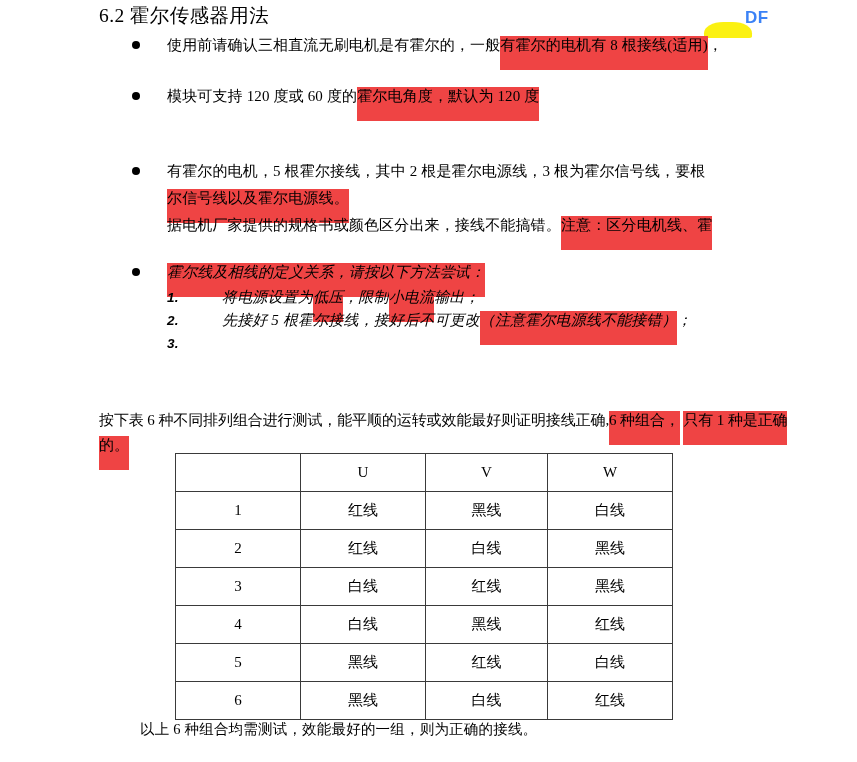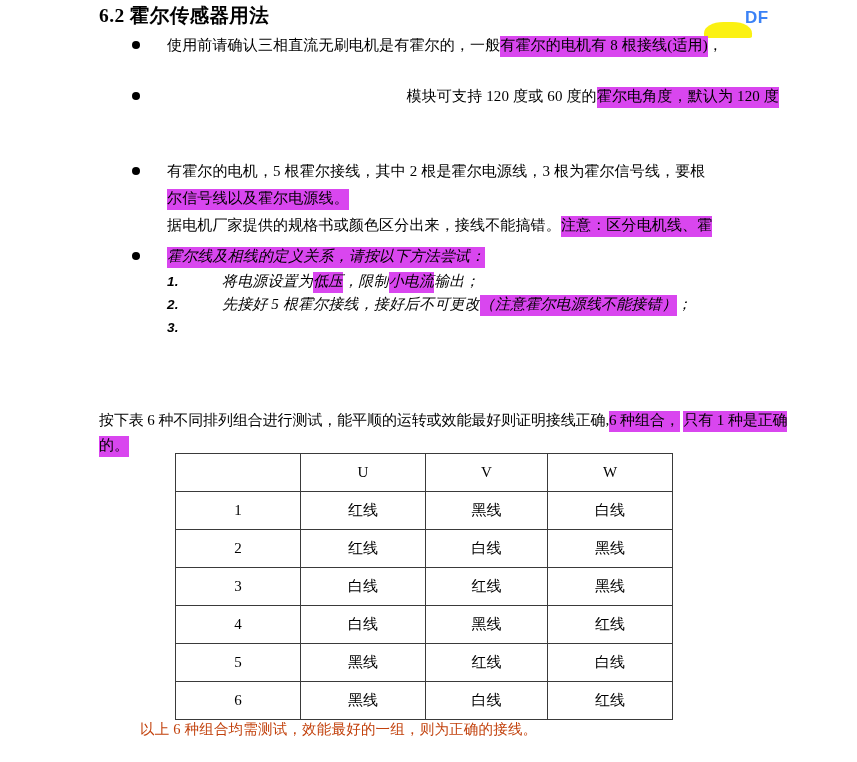--- a/index.html
+++ b/index.html
@@ -50,21 +50,21 @@
     padding: 0;
   }
 
   h1#heading {
     position: absolute;
     left: 99px;
     top: 4px;
     margin: 0;
     font-family: "Liberation Serif", serif;
     font-size: 19.5px;
-    font-weight: bold;
+    font-weight: normal;
     letter-spacing: 0.4px;
     line-height: 1.2;
   }
 
   .bullets {
     position: absolute;
     left: 99px;
     top: 32px;
     width: 680px;
   }
@@ -81,22 +81,22 @@
     left: 33px;
     top: 9px;
     width: 8px;
     height: 8px;
     background: #000;
     border-radius: 50%;
   }
   .bullet .ptext { display: block; }
 
   .b1 { margin-bottom: 24px; }
-  .b2 { margin-bottom: 48px; text-align: right; }
-  .b3 { margin-bottom: 4px; }
+  .b2 { margin-bottom: 48px; }
+  .b3 { margin-bottom: 20px; }
   .b4 { margin-bottom: 16px; font-style: italic; }
 
   
   ol.sublist {
     list-style: none;
     margin: 0;
     padding: 0;
   }
   ol.sublist li {
     position: relative;
@@ -121,22 +121,22 @@
     left: 99px;
     top: 408px;
     width: 690px;
     font-size: 15px;
     line-height: 25px;
     letter-spacing: -0.1px;
   }
 
   
   .hl {
-    background: #d946ef;
-    padding: 1px 0 4px 0;
+    background: #ef4444;
+    padding: 1px 0 17px 0;
     box-decoration-break: clone;
     -webkit-box-decoration-break: clone;
   }
 
   
   #combo-table {
     position: absolute;
     left: 175px;
     top: 453px;
     width: 497px;
@@ -165,21 +165,21 @@
     font-family: "Liberation Serif", serif;
     font-size: 15px;
   }
 
   
   #footnote {
     position: absolute;
     left: 140px;
     top: 720px;
     font-size: 14.5px;
-    color: #c2410c;
+    color: #000000;
     letter-spacing: 0.2px;
   }
 </style>
 </head>
 <body>
 
 <div id="page">
 
   <div id="brand">DF</div>
   <div id="hl-blob"></div>

